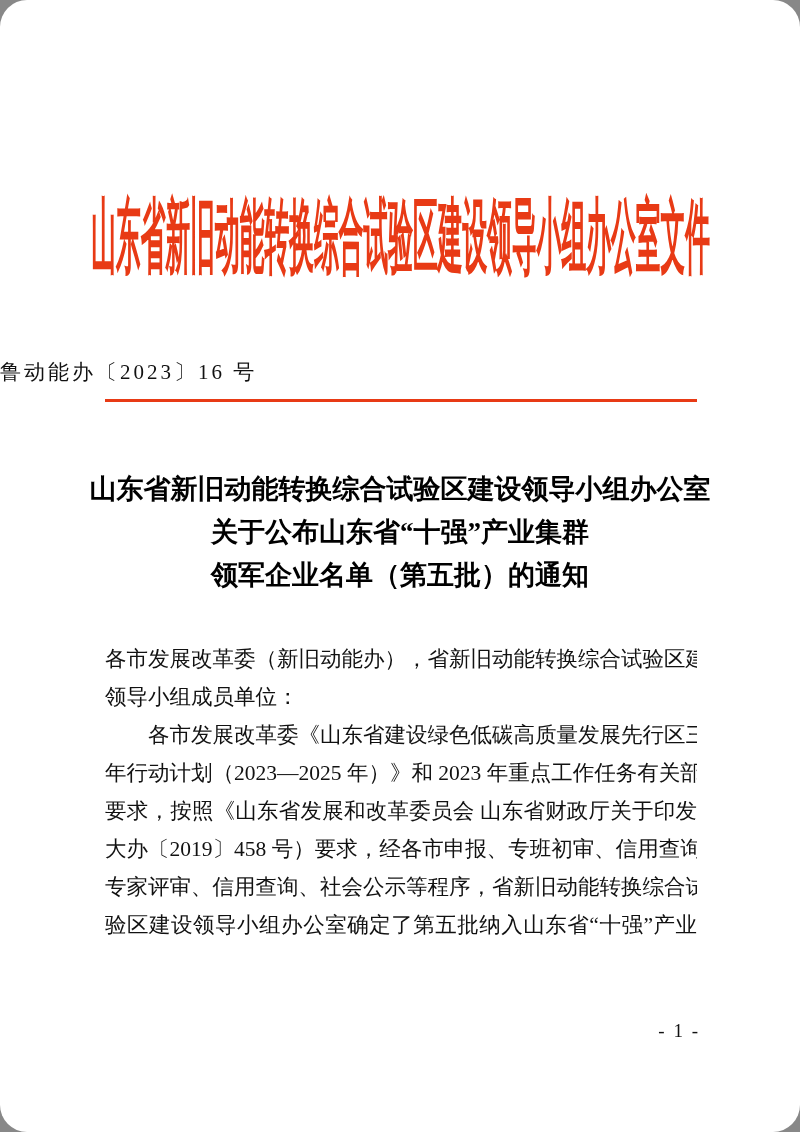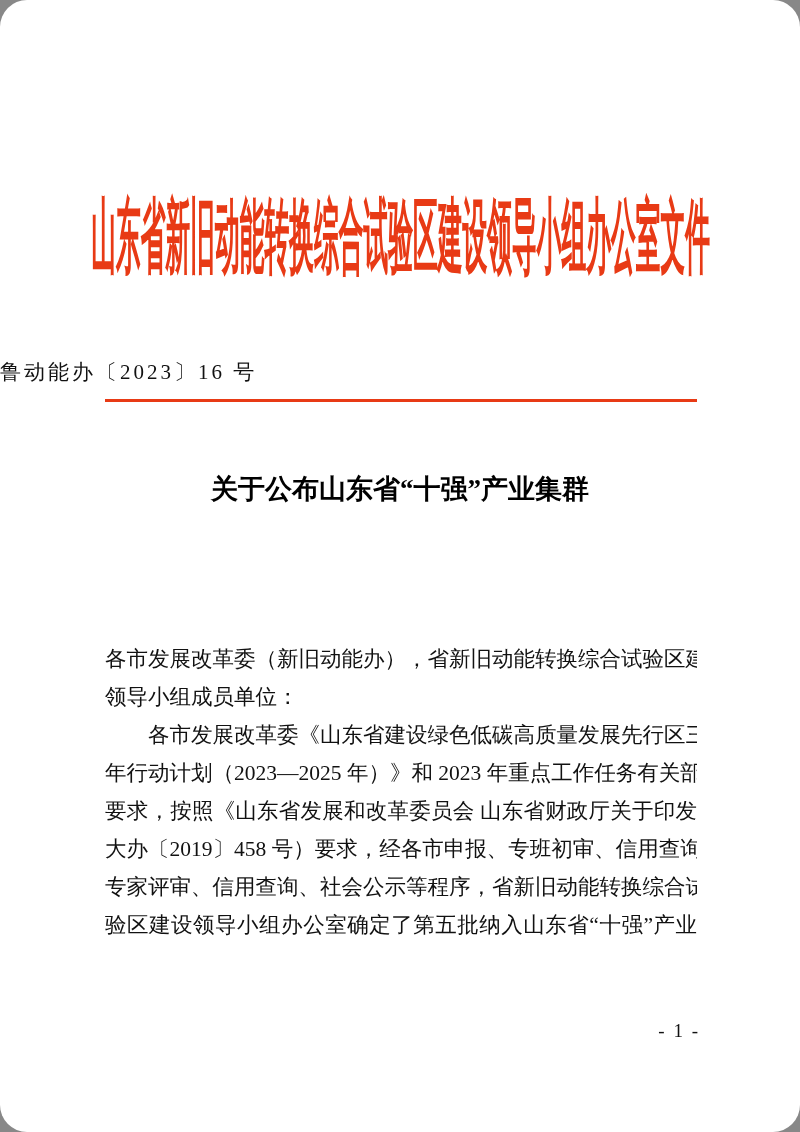--- a/index.html
+++ b/index.html
@@ -114,21 +114,23 @@
 
   <div class="red-title-wrap">
     <div class="red-title">山东省新旧动能转换综合试验区建设领导小组办公室文件</div>
   </div>
 
   <div class="doc-number">鲁动能办〔2023〕16 号</div>
 
   <div class="red-rule"></div>
 
   <div class="doc-title">
+    <div>山东省新旧动能转换综合试验区建设领导小组办公室</div>
     <div>关于公布山东省“十强”产业集群</div>
+    <div>领军企业名单（第五批）的通知</div>
   </div>
 
   <div class="body-block">
     <div class="body-line">各市发展改革委（新旧动能办），省新旧动能转换综合试验区建设</div>
     <div class="body-line no-justify">领导小组成员单位：</div>
     <div class="body-line indent">各市发展改革委《山东省建设绿色低碳高质量发展先行区三</div>
     <div class="body-line">年行动计划（2023—2025 年）》和 2023 年重点工作任务有关部署</div>
     <div class="body-line">要求，按照《山东省发展和改革委员会 山东省财政厅关于印发</div>
     <div class="body-line">大办〔2019〕458 号）要求，经各市申报、专班初审、信用查询、</div>
     <div class="body-line">专家评审、信用查询、社会公示等程序，省新旧动能转换综合试</div>

